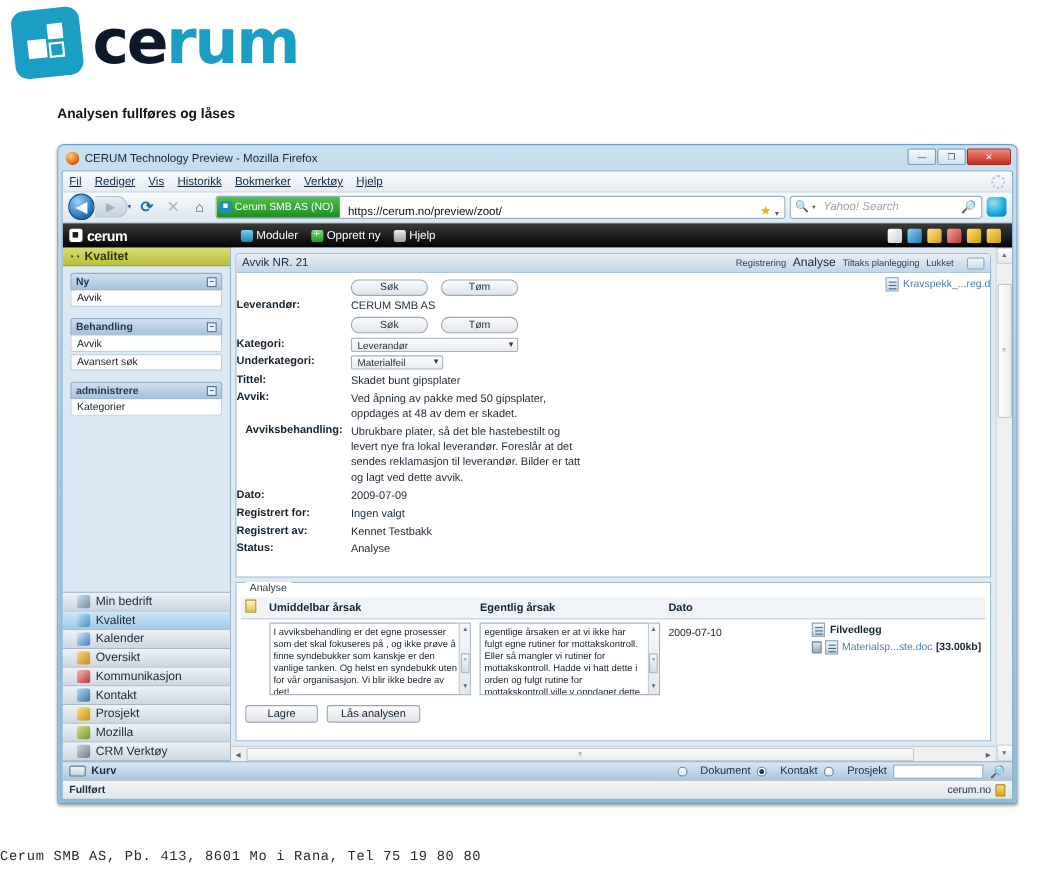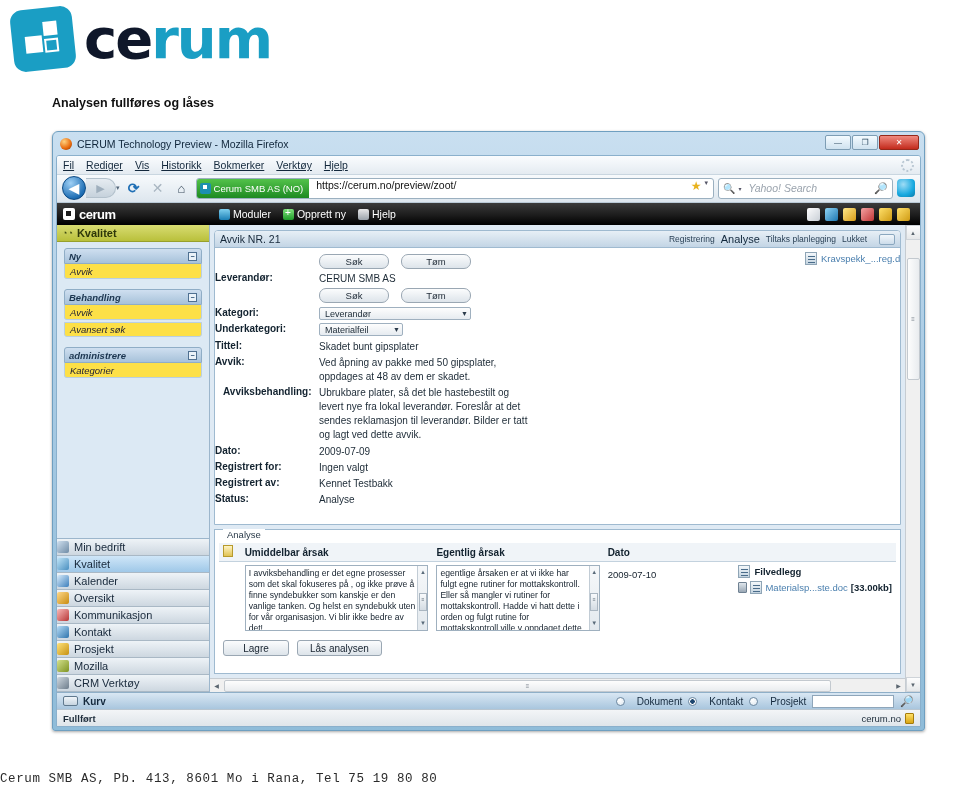--- a/index.html
+++ b/index.html
@@ -104,21 +104,21 @@
     border: 1px solid #b3c1cc; border-left: none; flex:none;
   }
   .nav-caret { font-size: 7px; color: #54677a; margin-left: -4px; }
   .nav-ico { width: 20px; text-align: center; font-size: 14px; flex: none; }
   .nav-reload { color: #1f6fb5; font-weight: bold; }
   .nav-stop { color: #a9b6c1; }
   .nav-home { color: #3b4d5e; font-size: 13px; }
 
   .urlbar {
     flex: 1; height: 21px; background: #fff; border: 1px solid #9bb0c0;
-    border-radius: 3px; display: flex; align-items: flex-start; overflow: hidden;
+    border-radius: 3px; display: flex; align-items: flex-end; overflow: hidden;
   }
   .ev-badge {
     background: linear-gradient(180deg,#53c24a,#1d8a22); color: #fff;
     font-size: 9.5px; height: 100%; display: flex; align-items: center;
     padding: 0 6px 0 3px; gap: 3px; white-space: nowrap;
     border-right: 1px solid #fff;
   }
   .ev-ico { width: 11px; height: 11px; background: #1c8fb0; border-radius: 2px;
     display: inline-block; position: relative; }
   .ev-ico::after { content:""; position:absolute; left:3px; top:2px; width:4px; height:4px; background:#fff;}
@@ -166,43 +166,43 @@
   
   .sidebar { width: 153px; background: #dce9f4; display: flex; flex-direction: column;
     border-right: 1px solid #9cb6cc; }
   .side-head {
     height: 17px; background: linear-gradient(180deg,#d8dc72,#b9c03b);
     display: flex; align-items: center; gap: 4px; padding-left: 5px;
     border-bottom: 1px solid #97a02c;
   }
   .side-head .gl { font-size: 9px; color: #3d4a10; }
   .side-head .tx { font-size: 11px; font-weight: bold; color: #2d3709; }
-  .side-scroll { flex: 1; padding: 6px 7px 0 7px; overflow: hidden; font-style: italic; }
+  .side-scroll { flex: 1; padding: 6px 7px 0 7px; overflow: hidden; }
 
   .panel { margin-bottom: 10px; }
   .panel-hd {
     height: 16px; background: linear-gradient(180deg,#cfdff0,#a7c2da);
     border: 1px solid #8fadc6; border-radius: 3px 3px 0 0;
     display: flex; align-items: center; padding: 0 4px;
     font-size: 9.5px; font-weight: bold; color: #1b3550;
   }
   .panel-hd .box {
     margin-left: auto; width: 9px; height: 9px; border: 1px solid #4f7091;
     background: #eaf2f9; font-size: 7px; line-height: 7px; text-align: center; color: #254a6e;
   }
   .panel-item {
-    height: 15px; background: #fde047; border: 1px solid #b9cfe1; border-top: none;
+    height: 15px; background: #ffffff; border: 1px solid #b9cfe1; border-top: none;
     display: flex; align-items: center; padding-left: 5px;
     font-size: 9.5px; color: #223; border-radius: 0 0 3px 3px;
   }
   .panel-item + .panel-item { border-radius: 0 0 3px 3px; margin-top: 2px; border-top: 1px solid #b9cfe1; }
 
   .modlist { border-top: 1px solid #9cb6cc; }
   .mod {
-    height: 17px; display: flex; align-items: center; gap: 5px; padding-left: 0;
+    height: 17px; display: flex; align-items: center; gap: 5px; padding-left: 13px;
     background: linear-gradient(180deg,#eef3f7,#cdd7e0);
     border-bottom: 1px solid #a9b8c5; font-size: 11px; color: #17283a;
   }
   .mod.active { background: linear-gradient(180deg,#cfe6f8,#9fc8e8); font-weight: normal; }
   .mod-ico { width: 12px; height: 12px; border-radius: 2px; flex: none; }
   .mi-1{background:linear-gradient(135deg,#cfe0ef,#6f8ca6);} .mi-2{background:linear-gradient(135deg,#bfe4f7,#4a8fc0);}
   .mi-3{background:linear-gradient(135deg,#d9ecfb,#3d7fbc);} .mi-4{background:linear-gradient(135deg,#ffd98a,#c88b10);}
   .mi-5{background:linear-gradient(135deg,#f9b9b9,#b83636);} .mi-6{background:linear-gradient(135deg,#b6dcf6,#2f74ad);}
   .mi-7{background:linear-gradient(135deg,#ffe27a,#c69112);} .mi-8{background:linear-gradient(135deg,#d3e08c,#7e9322);}
   .mi-9{background:linear-gradient(135deg,#cfd8e0,#6d7d8c);}

